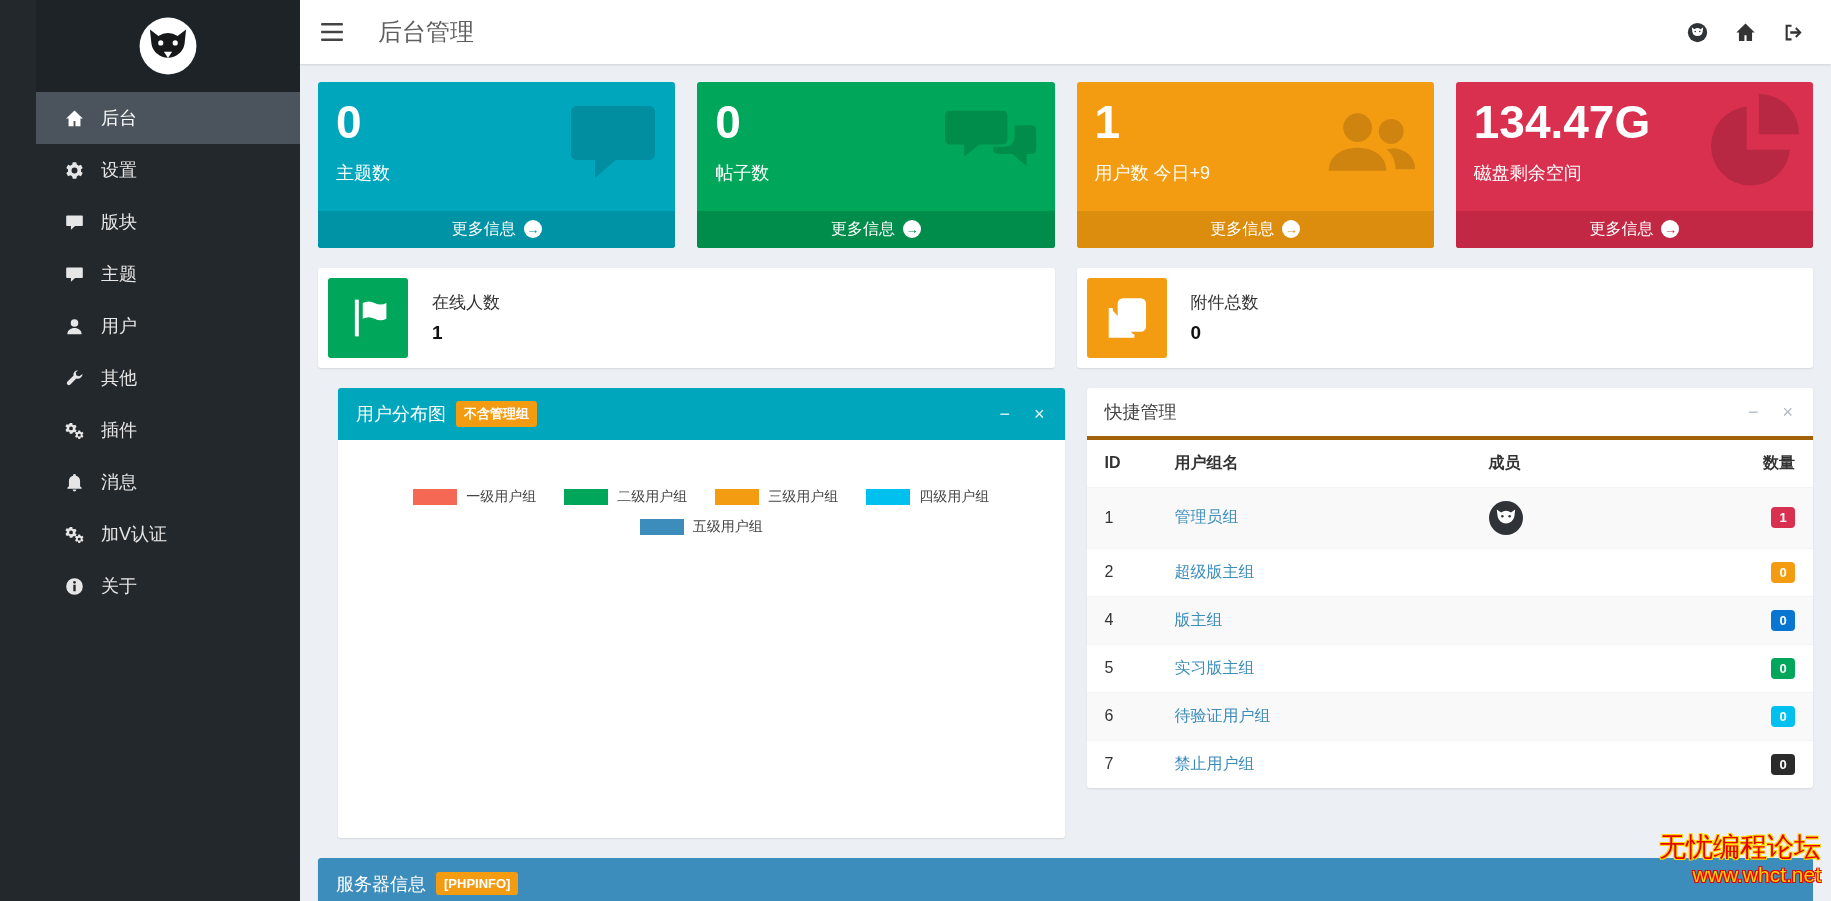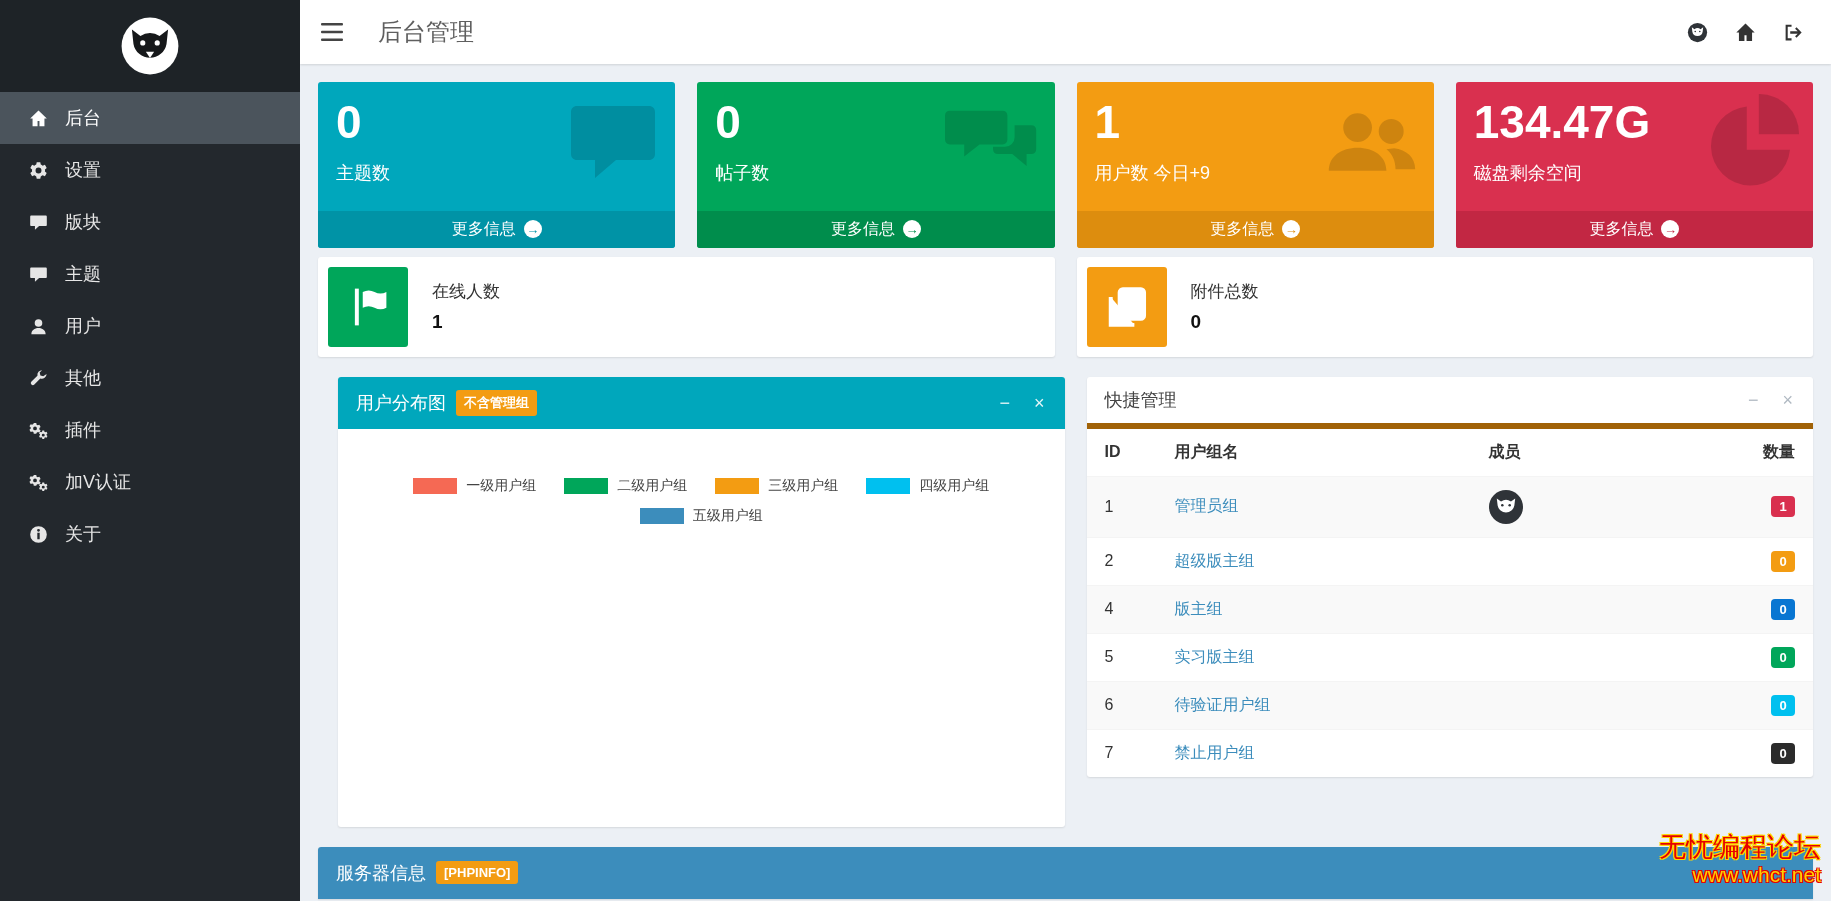--- a/index.html
+++ b/index.html
@@ -1,21 +1,21 @@
 <!DOCTYPE html>
 <html><head>
 <meta charset="utf-8">
 <style>
   * { box-sizing: border-box; margin: 0; padding: 0; }
   html,body { width: 1831px; height: 901px; overflow: hidden; }
   body { font-family: "Liberation Sans", sans-serif; background: #ecf0f5; }
   .app { display: flex; width: 100%; height: 100%; }
 
   
-  .sidebar { width: 300px; flex-shrink: 0; background: #23282d; height: 100%; }
+  .sidebar { width: 300px; flex-shrink: 0; background: #23282d; height: 100%; padding-left: 36px; }
   .logo-area { height: 92px; display: flex; align-items: center; justify-content: center; background: #1e2327; }
   .logo-area svg { width: 62px; height: 62px; }
   .side-menu { list-style: none; }
   .side-item { display: flex; align-items: center; gap: 15px; height: 52px; padding-left: 26px;
                color: #e6e6e6; font-size: 18px; cursor: pointer; }
   .side-item.active { background: #4b545c; color: #fff; }
   .sicon { width: 24px; display: inline-flex; justify-content: center; }
   .sicon svg { width: 19px; height: 19px; fill: currentColor; }
 
   
@@ -45,21 +45,21 @@
                gap: 8px; padding: 8px 0; font-size: 16px; color: #fff; text-decoration: none; cursor: pointer; }
   .arrow-circle { display: inline-flex; align-items: center; justify-content: center;
                   width: 18px; height: 18px; border-radius: 50%; background: #fff;
                   font-size: 13px; font-weight: bold; line-height: 1; }
   .bg-teal   { background: #00a7bc; } .bg-teal   .sb-footer { background: #0093a6; } .bg-teal   .arrow-circle { color: #0093a6; }
   .bg-green  { background: #00a65a; } .bg-green  .sb-footer { background: #008d4c; } .bg-green  .arrow-circle { color: #008d4c; }
   .bg-yellow { background: #f39c12; } .bg-yellow .sb-footer { background: #dd8d0e; } .bg-yellow .arrow-circle { color: #dd8d0e; }
   .bg-red    { background: #d9304f; } .bg-red    .sb-footer { background: #c22743; } .bg-red    .arrow-circle { color: #c22743; }
 
   
-  .info-row { display: grid; grid-template-columns: 1fr 1fr; gap: 22px; margin-top: 9px; }
+  .info-row { display: grid; grid-template-columns: 1fr 1fr; gap: 22px; margin-top: 20px; }
   .info-box { background: #fff; border-radius: 3px; box-shadow: 0 1px 2px rgba(0,0,0,0.1);
               display: flex; align-items: center; height: 100px; }
   .ib-icon { width: 80px; height: 80px; margin-left: 10px; border-radius: 3px; color: #fff;
              display: flex; align-items: center; justify-content: center; flex-shrink: 0; }
   .ib-icon svg { width: 42px; height: 42px; fill: currentColor; }
   .ib-icon.green { background: #00a65a; }
   .ib-icon.yellow { background: #f39c12; }
   .ib-text { margin-left: 24px; }
   .ib-label { font-size: 17px; color: #333; }
   .ib-value { font-size: 19px; font-weight: bold; color: #111; margin-top: 8px; }
@@ -74,21 +74,21 @@
   .chart-panel .panel-header { background: #00a7bc; color: #fff; border-radius: 3px 3px 0 0; }
   .chart-panel .panel-btn { color: rgba(255,255,255,0.9); }
   .hdr-badge { background: #f39c12; color: #fff; font-size: 13px; font-weight: bold;
                padding: 4px 8px; border-radius: 3px; margin-left: 10px; }
   .chart-body { height: 398px; padding-top: 48px; }
   .legend { display: flex; flex-wrap: wrap; justify-content: center; column-gap: 28px; row-gap: 12px;
             max-width: 660px; margin: 0 auto; font-size: 14px; color: #444; }
   .legend-item { display: flex; align-items: center; gap: 9px; justify-content: center; }
   .swatch { width: 44px; height: 16px; display: inline-block; }
 
-  .quick-panel .panel-header { color: #444; border-bottom: 6px solid #a16207; }
+  .quick-panel .panel-header { color: #444; border-bottom: 4px solid #a16207; }
   .quick-panel .panel-btn { color: #b0b9c2; }
   .quick-table { width: 100%; border-collapse: collapse; font-size: 16px; color: #333; }
   .quick-table th, .quick-table td { padding: 13px 18px; text-align: left; }
   .quick-table th { font-weight: bold; }
   .quick-table td { border-top: 1px solid #f4f4f4; }
   .quick-table tbody tr:nth-child(odd) { background: #f9f9f9; }
   .col-member { text-align: right; }
   .col-count { text-align: right !important; }
   .group-link { color: #3c8dbc; text-decoration: none; cursor: pointer; }
   .badge { display: inline-block; min-width: 24px; padding: 3px 7px; border-radius: 4px;
@@ -174,20 +174,28 @@
         <span>其他</span>
       </li>
       <li class="side-item">
         <span class="sicon">
             <svg viewBox="0 0 18 16">
               <path fill-rule="evenodd" d="M4.5 1h2.4l.3 1.5c.4.1.8.3 1.1.6l1.5-.5 1.2 2-1.2 1c.1.5.1.9 0 1.4l1.2 1-1.2 2-1.5-.5c-.3.3-.7.5-1.1.6L6.9 11H4.5l-.3-1.5a3.8 3.8 0 01-1.1-.6l-1.5.5-1.2-2 1.2-1a3.6 3.6 0 010-1.4l-1.2-1 1.2-2 1.5.5c.3-.3.7-.5 1.1-.6zM5.7 4.2a1.8 1.8 0 100 3.6 1.8 1.8 0 000-3.6z"></path>
               <path fill-rule="evenodd" d="M12.6 8h1.8l.2 1.1.9.5 1.1-.4.9 1.6-.9.7v1l.9.7-.9 1.6-1.1-.4-.9.5-.2 1.1h-1.8l-.2-1.1-.9-.5-1.1.4-.9-1.6.9-.7v-1l-.9-.7.9-1.6 1.1.4.9-.5zM13.5 11a1.4 1.4 0 100 2.8 1.4 1.4 0 000-2.8z"></path>
             </svg>
           </span>
         <span>插件</span>
+      </li>
+      <li class="side-item">
+        <span class="sicon">
+            <svg viewBox="0 0 16 16">
+              <path d="M8 15.5c.9 0 1.6-.7 1.6-1.6H6.4c0 .9.7 1.6 1.6 1.6zm6-3.1v.8H2v-.8l1.3-1.3V7a4.7 4.7 0 013.5-4.6V2a1.2 1.2 0 012.4 0v.4A4.7 4.7 0 0112.7 7v4.1z"></path>
+            </svg>
+          </span>
+        <span>消息</span>
       </li>
       <li class="side-item">
         <span class="sicon">
             <svg viewBox="0 0 18 16">
               <path fill-rule="evenodd" d="M4.5 1h2.4l.3 1.5c.4.1.8.3 1.1.6l1.5-.5 1.2 2-1.2 1c.1.5.1.9 0 1.4l1.2 1-1.2 2-1.5-.5c-.3.3-.7.5-1.1.6L6.9 11H4.5l-.3-1.5a3.8 3.8 0 01-1.1-.6l-1.5.5-1.2-2 1.2-1a3.6 3.6 0 010-1.4l-1.2-1 1.2-2 1.5.5c.3-.3.7-.5 1.1-.6zM5.7 4.2a1.8 1.8 0 100 3.6 1.8 1.8 0 000-3.6z"></path>
               <path fill-rule="evenodd" d="M12.6 8h1.8l.2 1.1.9.5 1.1-.4.9 1.6-.9.7v1l.9.7-.9 1.6-1.1-.4-.9.5-.2 1.1h-1.8l-.2-1.1-.9-.5-1.1.4-.9-1.6.9-.7v-1l-.9-.7.9-1.6 1.1.4.9-.5zM13.5 11a1.4 1.4 0 100 2.8 1.4 1.4 0 000-2.8z"></path>
             </svg>
           </span>
         <span>加V认证</span>
       </li>

